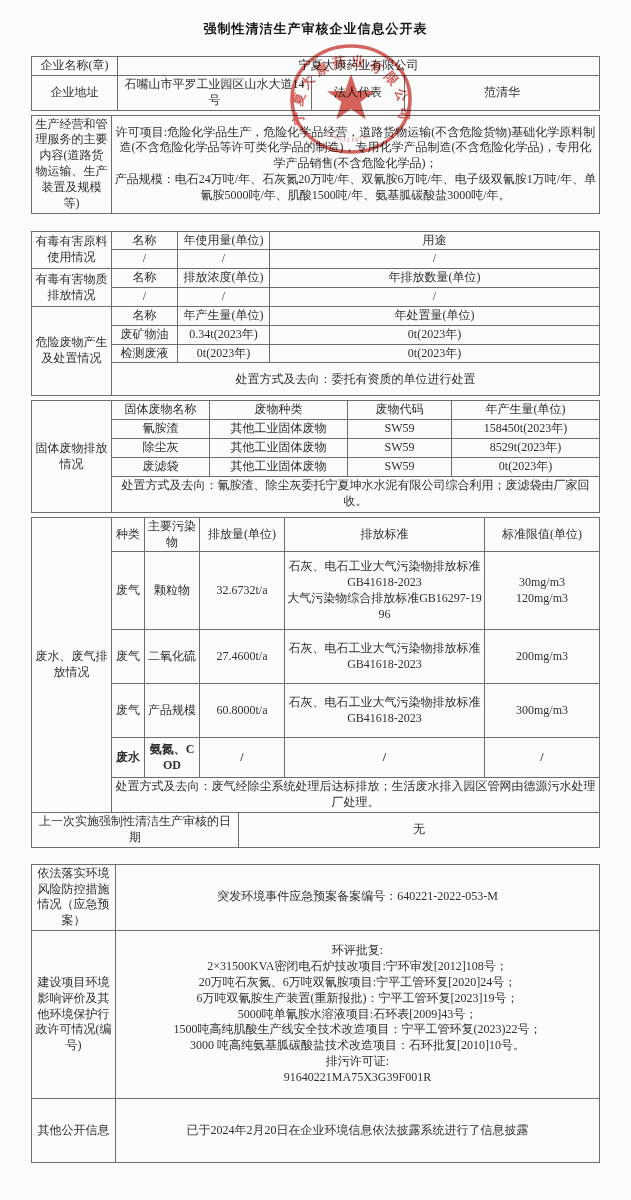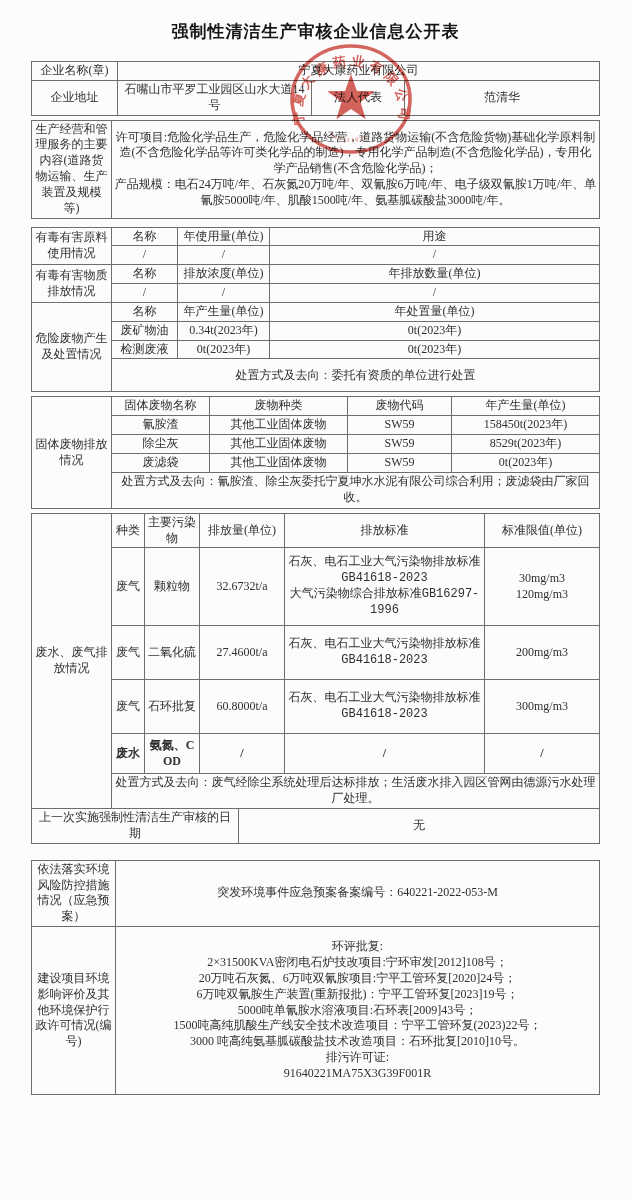--- a/index.html
+++ b/index.html
@@ -2,53 +2,53 @@
 <html><head>
 <meta charset="utf-8">
 <style>
   html,body{margin:0;padding:0;}
   body{
     width:631px;height:1200px;overflow:hidden;position:relative;
     background:#fcfcfc;color:#2f2f2f;
     font-family:"Liberation Serif","DejaVu Serif",serif;
   }
   .title{
-    margin-top:20px;text-align:center;font-size:17px;font-weight:bold;
+    margin-top:20px;text-align:center;font-size:13px;font-weight:bold;
     color:#151515;letter-spacing:1px;
   }
   table.tbl{
     border-collapse:collapse;table-layout:fixed;width:568px;margin-left:31px;
     font-size:12px;color:#2f2f2f;
   }
   table.tbl td{
     border:1px solid #6e6e6e;text-align:center;vertical-align:middle;
     padding:1px 2px;line-height:1.32;word-break:break-all;
   }
   td.lt{text-align:left;padding:2px 6px;}
   .preline{white-space:pre-line;}
   .t1{margin-top:18px;} .t1 tr{height:19px;margin-top:28px;}
   .t2{margin-top:4px;}  .t2 td{height:94px;}
-  .t3{margin-top:8px;}
+  .t3{margin-top:17px;}
   .t3 tr{height:17px;}
   .t3 tr.disp{height:33px;}
   .t4{margin-top:4px;} .t4 tr{height:17px;} .t4 tr.disp{height:36px;}
   .t5{margin-top:4px;}
   .t5 tr.hd{height:32px;}
   .t5 tr.r1{height:78px;}
   .t5 tr.r2,.t5 tr.r3{height:54px;}
   .t5 tr.r4{height:40px;font-weight:bold;}
   .t5 tr.disp{height:32px;}
   .t6{margin-top:-1px;} .t6 tr{height:30px;}
   .t7{margin-top:16px;}
   .t7 tr.ra{height:62px;} .t7 tr.rb{height:168px;} .t7 tr.rc{height:64px;}
   .seal{
     position:absolute;left:287px;top:42px;width:128px;height:114px;
     mix-blend-mode:multiply;opacity:.88;pointer-events:none;
   }
-  .std{ text-align:left;padding:2px 5px;font-family:Liberation Mono, monospace;}
+  .std{ text-align:left;padding:2px 5px;}
 </style>
 </head>
 <body>
 
 <div class="title">强制性清洁生产审核企业信息公开表</div>
 
 <table class="tbl t1">
   <colgroup>
       <col style="width:86px">
       <col style="width:194px">
@@ -204,21 +204,21 @@
   </tr>
   <tr class="r2">
     <td>废气</td>
     <td>二氧化硫</td>
     <td>27.4600t/a</td>
     <td class="std preline">石灰、电石工业大气污染物排放标准GB41618-2023</td>
     <td class="preline">200mg/m3</td>
   </tr>
   <tr class="r3">
     <td>废气</td>
-    <td>石环批复</td>
+    <td>产品规模</td>
     <td>60.8000t/a</td>
     <td class="std preline">石灰、电石工业大气污染物排放标准GB41618-2023</td>
     <td class="preline">300mg/m3</td>
   </tr>
   <tr class="r4">
     <td>废水</td>
     <td>氨氮、COD</td>
     <td>/</td>
     <td>/</td>
     <td>/</td>
@@ -256,20 +256,24 @@
     <td>建设项目环境影响评价及其他环境保护行政许可情况(编号)</td>
     <td class="lt preline">环评批复:
 2×31500KVA密闭电石炉技改项目:宁环审发[2012]108号；
 20万吨石灰氮、6万吨双氰胺项目:宁平工管环复[2020]24号；
 6万吨双氰胺生产装置(重新报批)：宁平工管环复[2023]19号；
 5000吨单氰胺水溶液项目:石环表[2009]43号；
 1500吨高纯肌酸生产线安全技术改造项目：宁平工管环复(2023)22号；
 3000 吨高纯氨基胍碳酸盐技术改造项目：石环批复[2010]10号。
 排污许可证:
 91640221MA75X3G39F001R</td>
+  </tr>
+  <tr class="rc">
+    <td>其他公开信息</td>
+    <td class="lt">已于2024年2月20日在企业环境信息依法披露系统进行了信息披露</td>
   </tr>
 </tbody>
   </table>
 
 <svg class="seal" viewBox="0 0 128 114" xmlns="http://www.w3.org/2000/svg">
   <ellipse cx="64" cy="57" rx="59" ry="53" fill="none" stroke="#cc3e35" stroke-width="3.6" opacity="0.9"></ellipse>
   <polygon opacity="0.92" fill="#cc3e35" points="64,32 69.9,48.9 87.8,49.3 73.5,60.1 78.7,77.2 64,67 49.3,77.2 54.5,60.1 40.2,49.3 58.1,48.9"></polygon>
   <path id="seal-arc-top" d="M 18,84 A 49,45 0 1 1 110,84" fill="none"></path>
   <path id="seal-arc-bottom" d="M 40,92 A 37,33 0 0 0 88,92" fill="none"></path>
   <text font-size="13" fill="#cc3e35" opacity="0.92" letter-spacing="4.5" font-family="Liberation Serif, serif" font-weight="bold">

